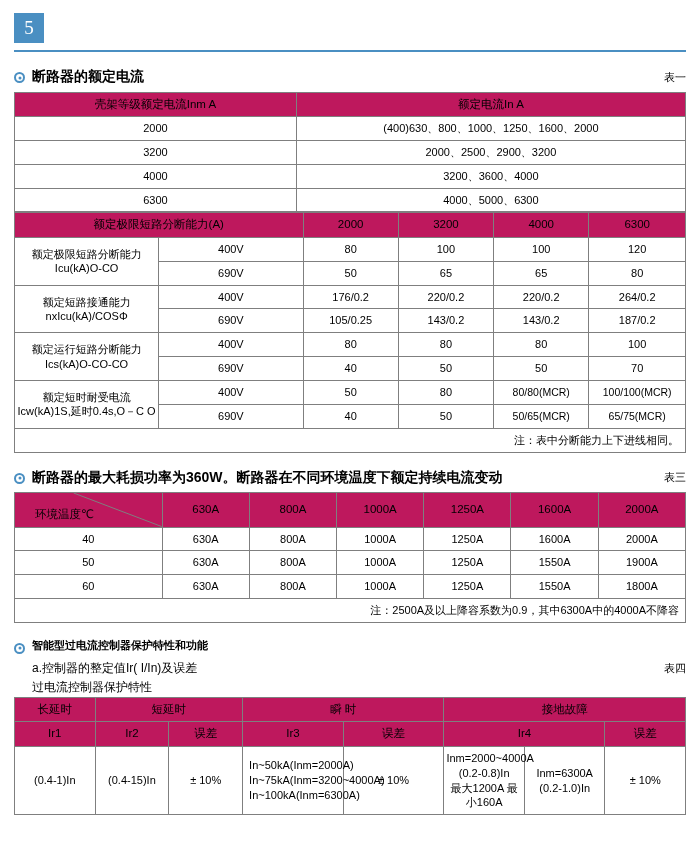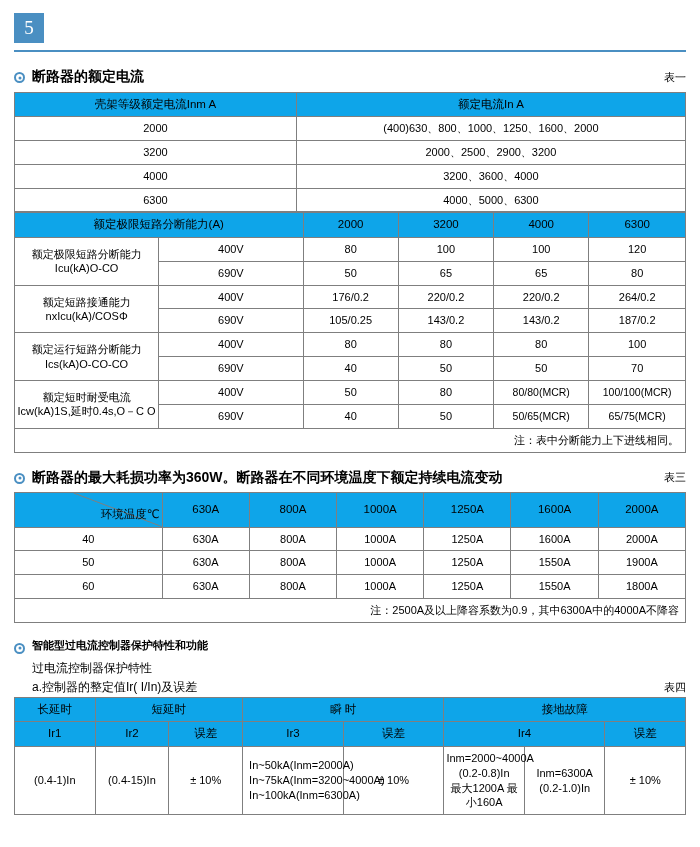--- a/index.html
+++ b/index.html
@@ -102,37 +102,37 @@
     table-layout: fixed;
   }
   table td, table th {
     border: 1px solid #7f7f7f;
     text-align: center;
     vertical-align: middle;
     padding: 4px 2px;
     font-weight: normal;
     line-height: 1.35;
   }
-  .hdr { background: #0ea5e9; font-size: 11.5px; }
+  .hdr { background: #be185d; font-size: 11.5px; }
   .note-row td {
     font-size: 11px;
     padding: 4px 6px;
     text-align: right;
   }
   .t1 td { height: 22px; }
   .t1 .hdr td { height: 24px; }
   .t2 td { height: 20px; }
   .t3 td { height: 22px; }
   .t4 td { height: 22px; }
 
   
   .diag {
     position: relative;
-    text-align: right;
-    padding-left: 12px;
+    text-align: left;
+    padding-left: 20px;
     overflow: hidden;
     height: 34px;
   }
   .diag .dlabel {
     position: relative;
     z-index: 2;
     display: inline-block;
     margin-top: 10px;
     font-size: 11.5px;
   }
@@ -331,25 +331,25 @@
       </tr>
     </tbody>
       </table>
   </div>
 
   <div class="sec">
     <div class="sec-head">
       <span class="bullet"></span>
       <span class="sec-title small">智能型过电流控制器保护特性和功能</span>
     </div>
-    <div class="subline">过电流控制器保护特性</div>
     <div class="subline" style="display:flex; align-items:flex-end;">
       <span style="flex:1 1 auto">a.控制器的整定值Ir( I/In)及误差</span>
       <span class="tbl-label">表四</span>
     </div>
+    <div class="subline">过电流控制器保护特性</div>
 
     <table class="t4">
       <tbody>
           <tr class="hdr">
         <td style="width:12%">长延时</td>
         <td colspan="2" style="width:22%">短延时</td>
         <td colspan="2" style="width:30%">瞬  时</td>
         <td colspan="3">接地故障</td>
       </tr>
       <tr class="hdr">

